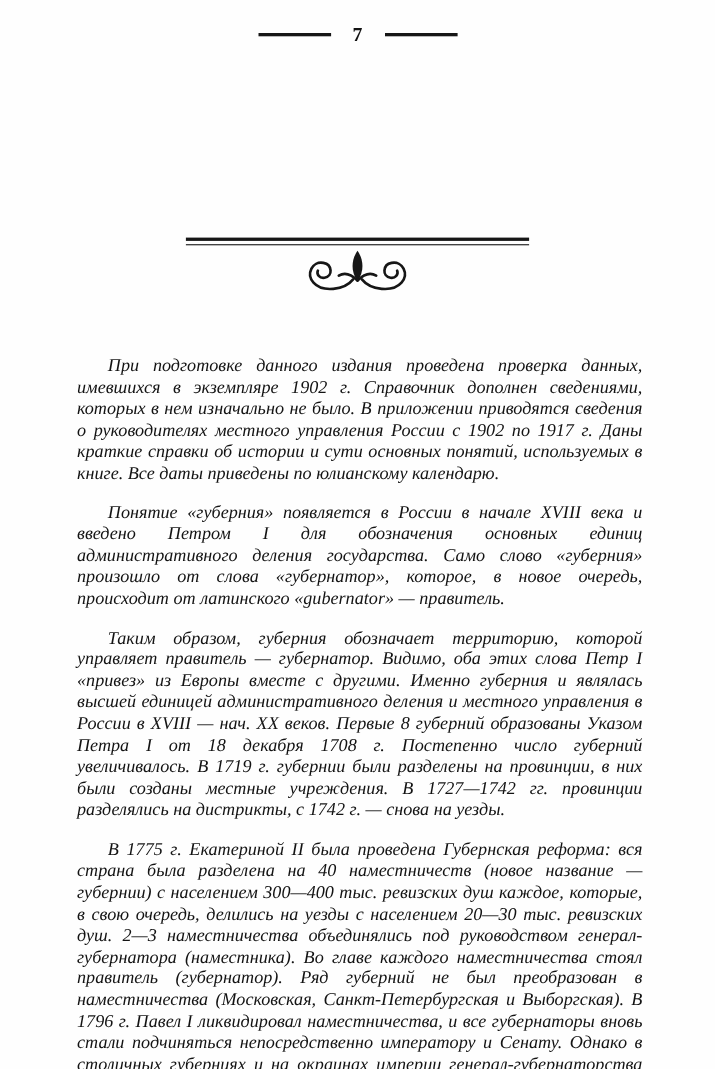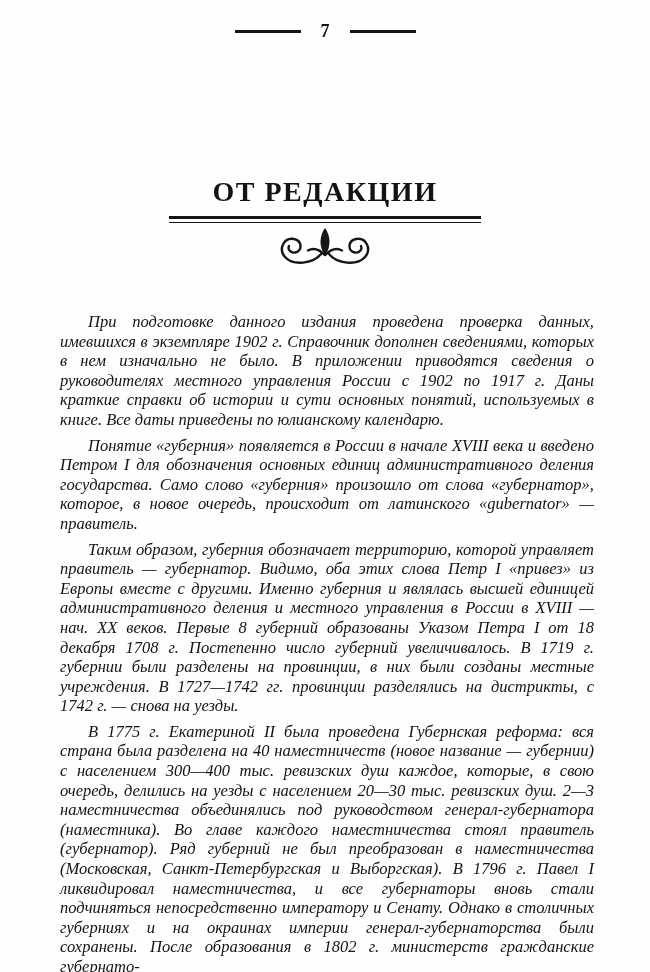--- a/index.html
+++ b/index.html
@@ -75,36 +75,35 @@
     position: absolute;
     top: 306px;
     left: 54px;
     width: 546px;
     font-style: italic;
     font-size: 16.5px;
     line-height: 19.6px;
     text-align: justify;
   }
   .body-text p {
-    margin: 6px;
+    margin: 16px;
     text-indent: 28px;
   }
 </style>
 </head>
 <body>
 
 <div class="page">
 
   <header class="running-head">
     <span class="head-rule"></span>
     <span class="page-number">7</span>
     <span class="head-rule"></span>
   </header>
 
-  <h1 class="section-title">ОТ РЕДАКЦИИ</h1>
 
   <div class="heading-rule"></div>
 
   <div class="ornament">
     <svg width="104" height="40" viewBox="0 0 104 40" xmlns="http://www.w3.org/2000/svg">
       <g fill="none" stroke="#161616" stroke-width="2.4" stroke-linecap="round">
 
         <path d="M48,28 C40,38 20,40 12,31 C5,23 11,11 21,13 C29,14.5 30,25 22,26.5 C17.5,27.2 14.5,23.5 16,20"></path>
 
         <path d="M56,28 C64,38 84,40 92,31 C99,23 93,11 83,13 C75,14.5 74,25 82,26.5 C86.5,27.2 89.5,23.5 88,20"></path>

